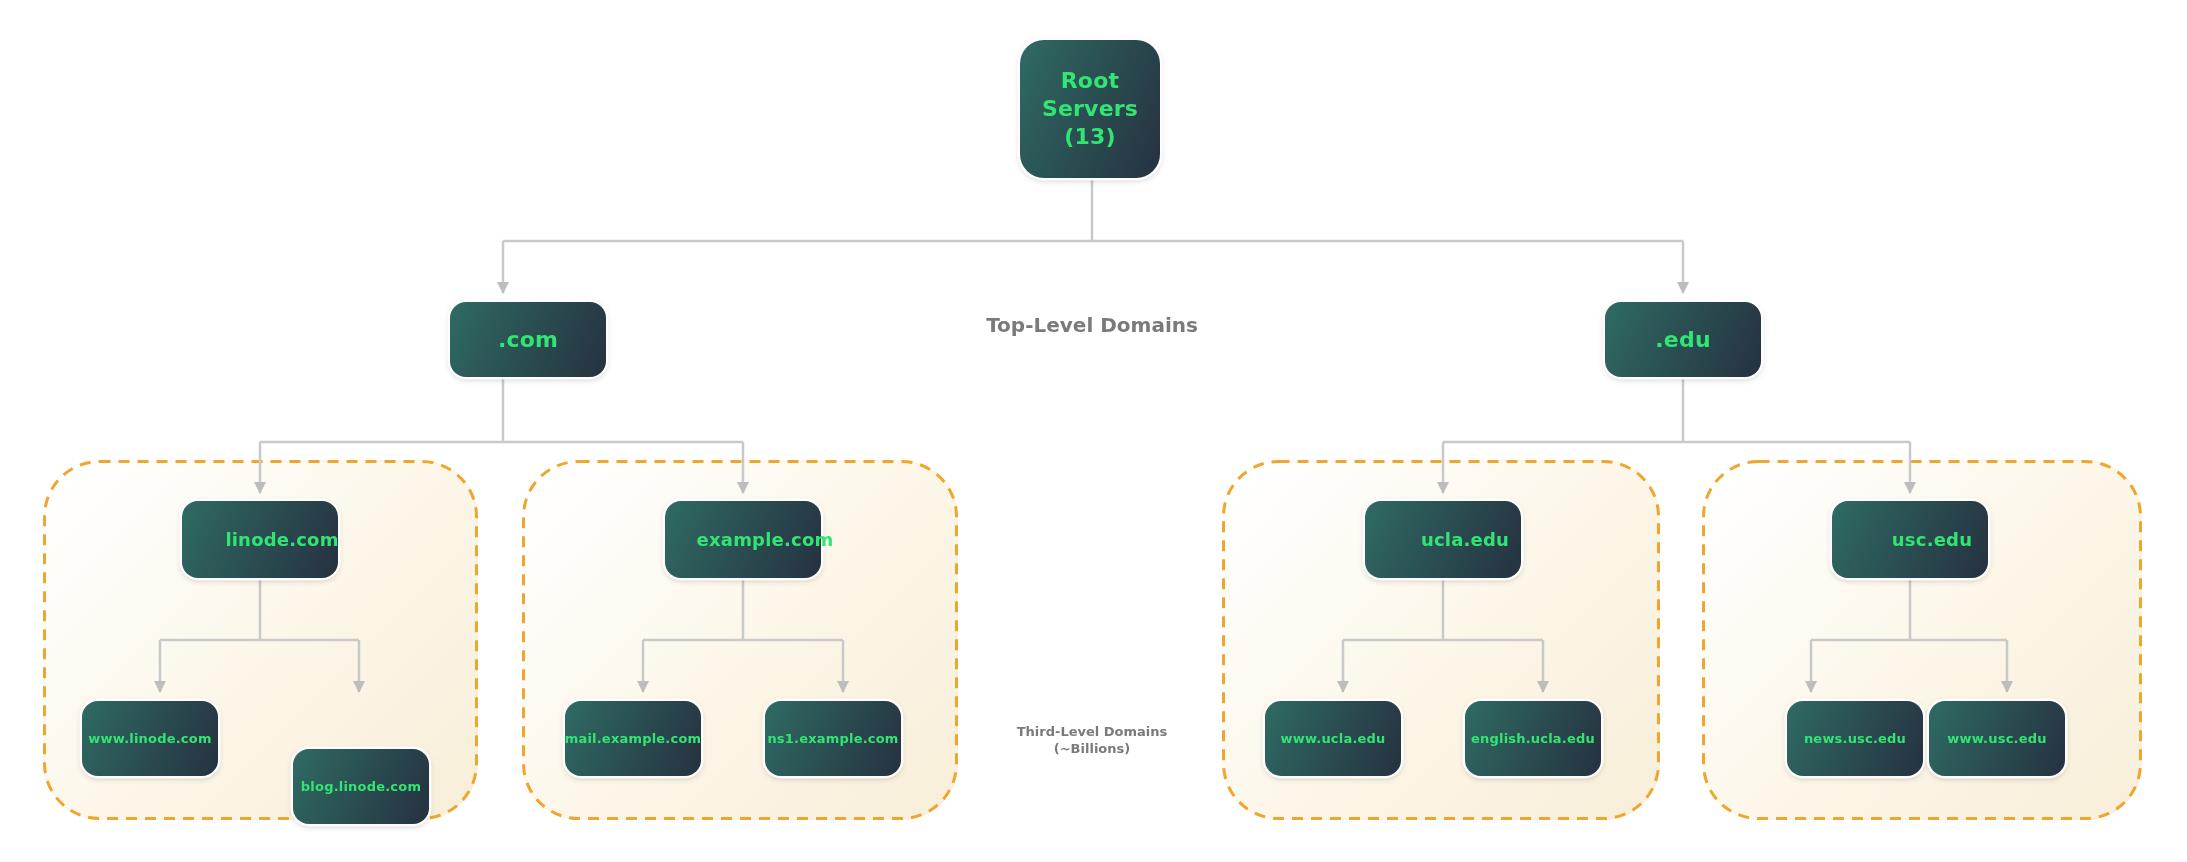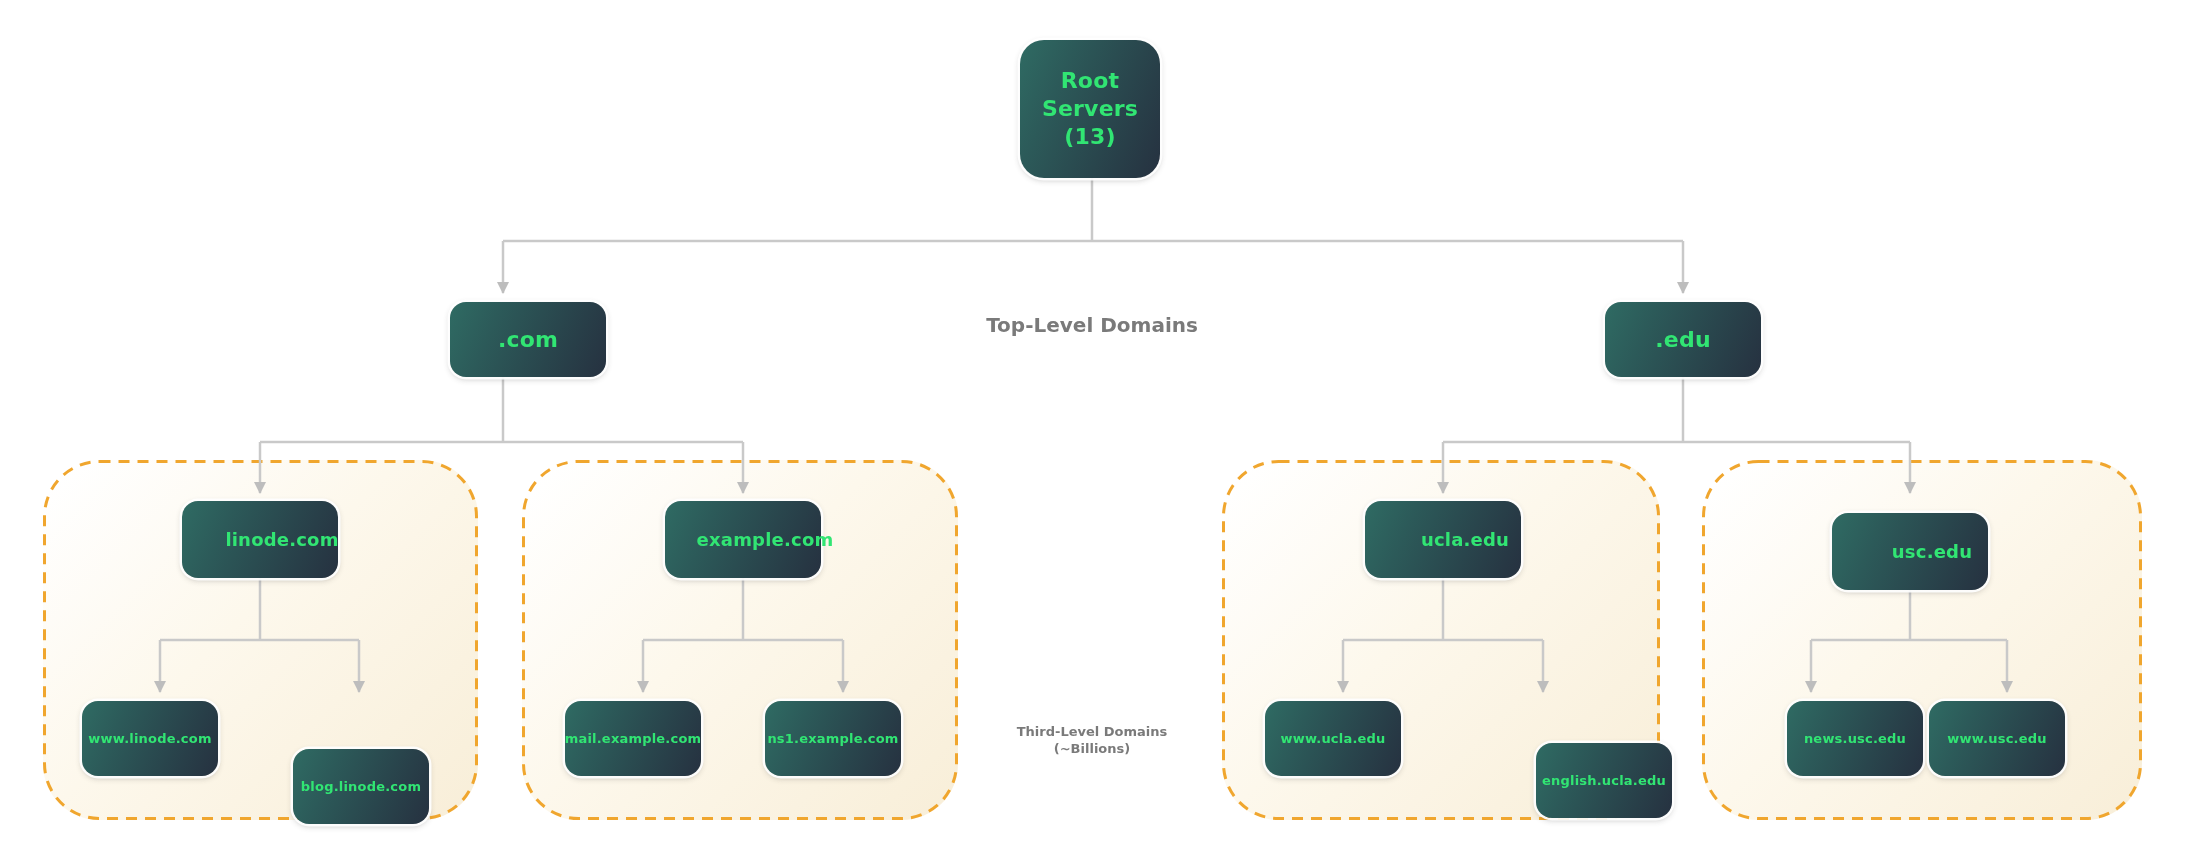--- a/index.html
+++ b/index.html
@@ -35,28 +35,28 @@
     white-space:pre-line;letter-spacing:0.2px;
   }
   .n-root{left:1020px;top:40px;width:140px;height:138px;font-size:22px;line-height:28px;border-radius:24px;}
   .n-tld{top:302px;width:156px;height:75px;font-size:22px;}
   .n-com{left:425px;margin-left:25px;}
   .n-edu{left:1605px;}
   .n-sld{top:501px;width:156px;height:77px;font-size:18px;padding-left:44px;}
   .n-linode{left:182px;}
   .n-example{left:665px;}
   .n-ucla{left:1365px;}
-  .n-usc{left:1832px;margin-top:12px;}
+  .n-usc{left:1832px;}
   .n-l3{top:701px;width:136px;height:75px;font-size:13px;}
   .n-www-linode{left:82px;}
   .n-blog-linode{left:293px;margin-top:48px;}
   .n-mail-example{left:565px;}
   .n-ns1-example{left:765px;}
   .n-www-ucla{left:1265px;}
-  .n-english-ucla{left:1536px;margin-top:42px;}
+  .n-english-ucla{left:1465px;}
   .n-news-usc{left:1787px;}
   .n-www-usc{left:1929px;}
 
   
   .lvl{
     position:absolute;left:912px;width:360px;z-index:2;text-align:center;
     color:#7a7a7a;font-weight:700;
   }
   .lvl .t{display:block;}
   .lvl-1{top:313px;font-size:20px;line-height:25px;}

